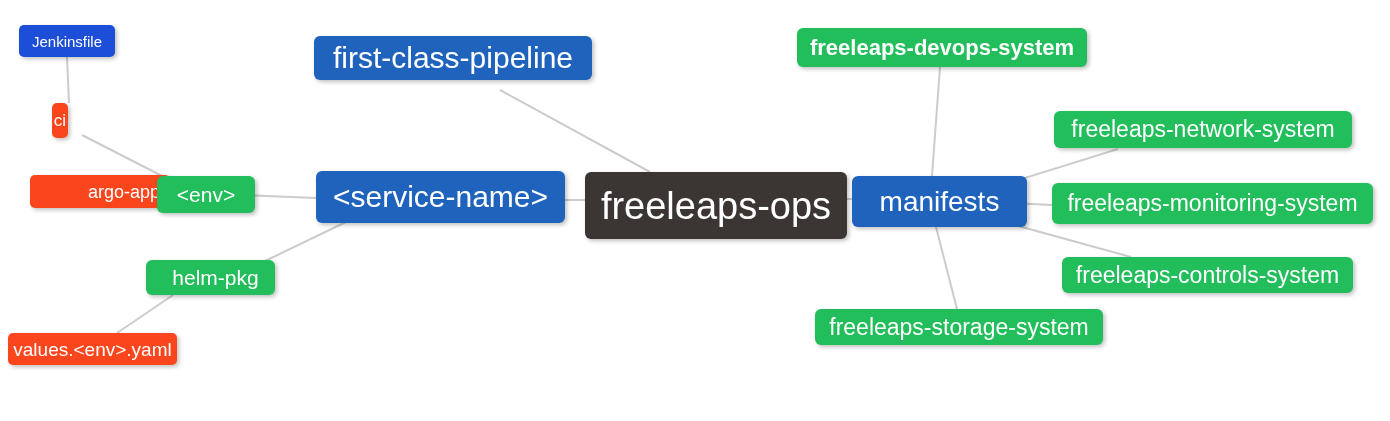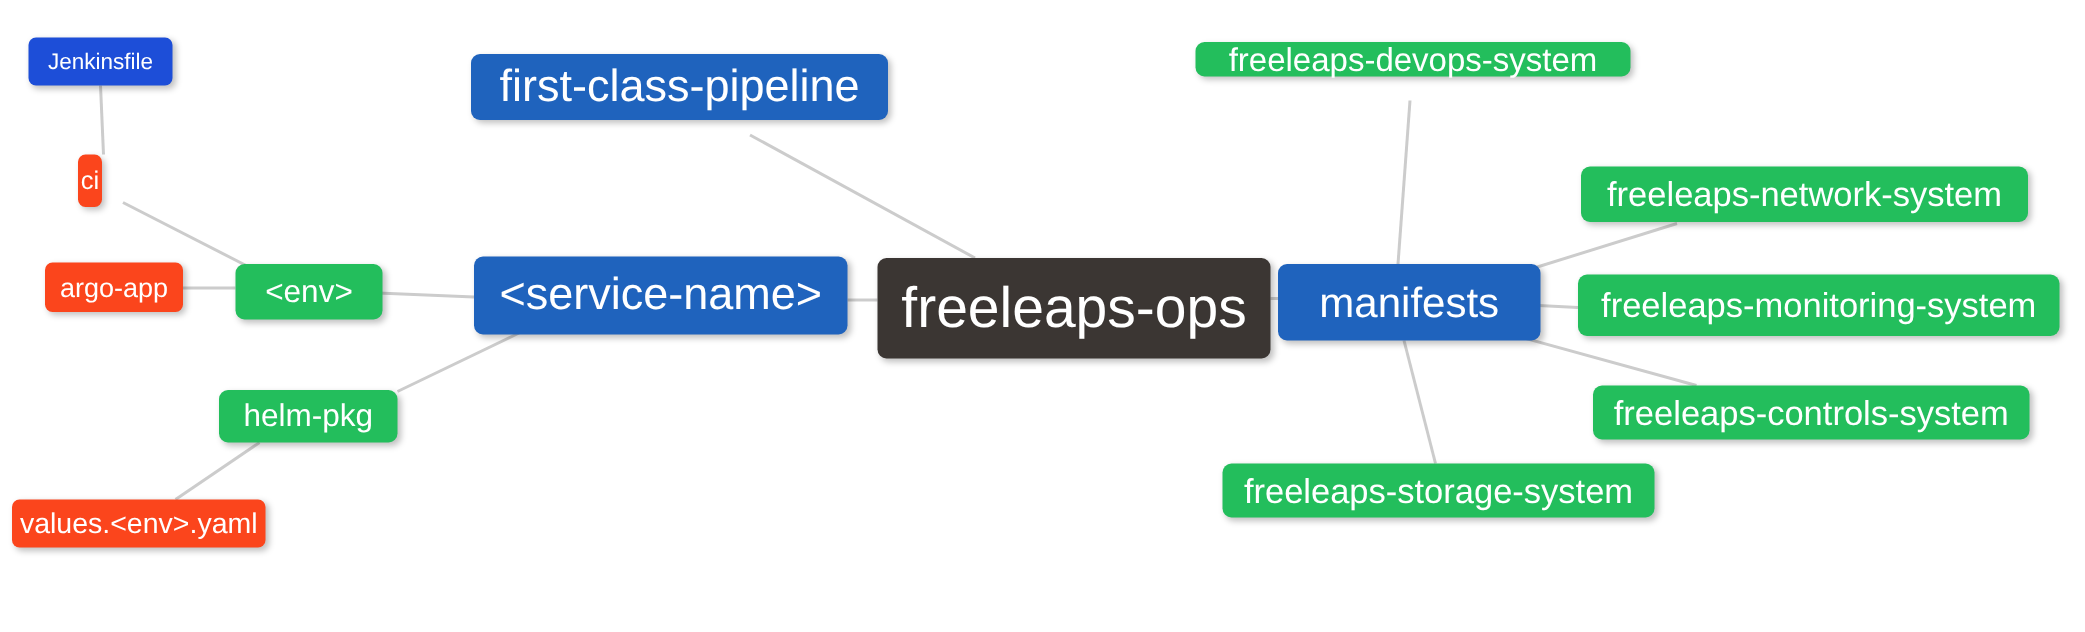--- a/index.html
+++ b/index.html
@@ -17,29 +17,29 @@
     cursor:pointer;line-height:1;letter-spacing:0;
   }
   .orange{background:#1d4ed8;}
   .red{background:#FB451C;}
   .green{background:#23BE5C;}
   .blue{background:#1F63BD;}
   .dark{background:#3B3633;}
 
   #n-jenkinsfile{left:19px;top:25px;width:96px;height:32px;font-size:15px;border-radius:5px;}
   #n-ci{left:52px;top:103px;width:16px;height:35px;font-size:17px;border-radius:5px;}
-  #n-argo-app{left:30px;top:175px;width:92px;height:33px;font-size:18px;border-radius:5px;}
+  #n-argo-app{left:30px;top:175px;width:92px;height:33px;font-size:18px;border-radius:5px;padding-left:48px;}
   #n-env{left:157px;top:176px;width:98px;height:37px;font-size:21px;}
-  #n-helm-pkg{left:146px;top:260px;width:119px;height:35px;font-size:21px;}
+  #n-helm-pkg{left:146px;top:260px;width:119px;height:35px;font-size:21px;padding-left:10px;}
   #n-values-env-yaml{left:8px;top:333px;width:169px;height:32px;font-size:19px;border-radius:5px;}
   #n-first-class-pipeline{left:314px;top:36px;width:278px;height:44px;font-size:30px;}
   #n-service-name{left:316px;top:171px;width:249px;height:52px;font-size:30px;}
   #n-freeleaps-ops{left:585px;top:172px;width:262px;height:67px;font-size:38px;}
   #n-manifests{left:852px;top:176px;width:175px;height:51px;font-size:28px;}
-  #n-devops-system{left:797px;top:28px;width:290px;height:23px;font-size:22px;}
+  #n-devops-system{left:797px;top:28px;width:290px;height:39px;font-size:22px;font-weight:bold;}
   #n-network-system{left:1054px;top:111px;width:298px;height:37px;font-size:23px;text-align:center;}
   #n-monitoring-system{left:1052px;top:183px;width:321px;height:41px;font-size:23px;}
   #n-controls-system{left:1062px;top:257px;width:291px;height:36px;font-size:23px;}
   #n-storage-system{left:815px;top:309px;width:288px;height:36px;font-size:23px;}
 </style>
 </head>
 <body>
 
 <div id="canvas">
 

